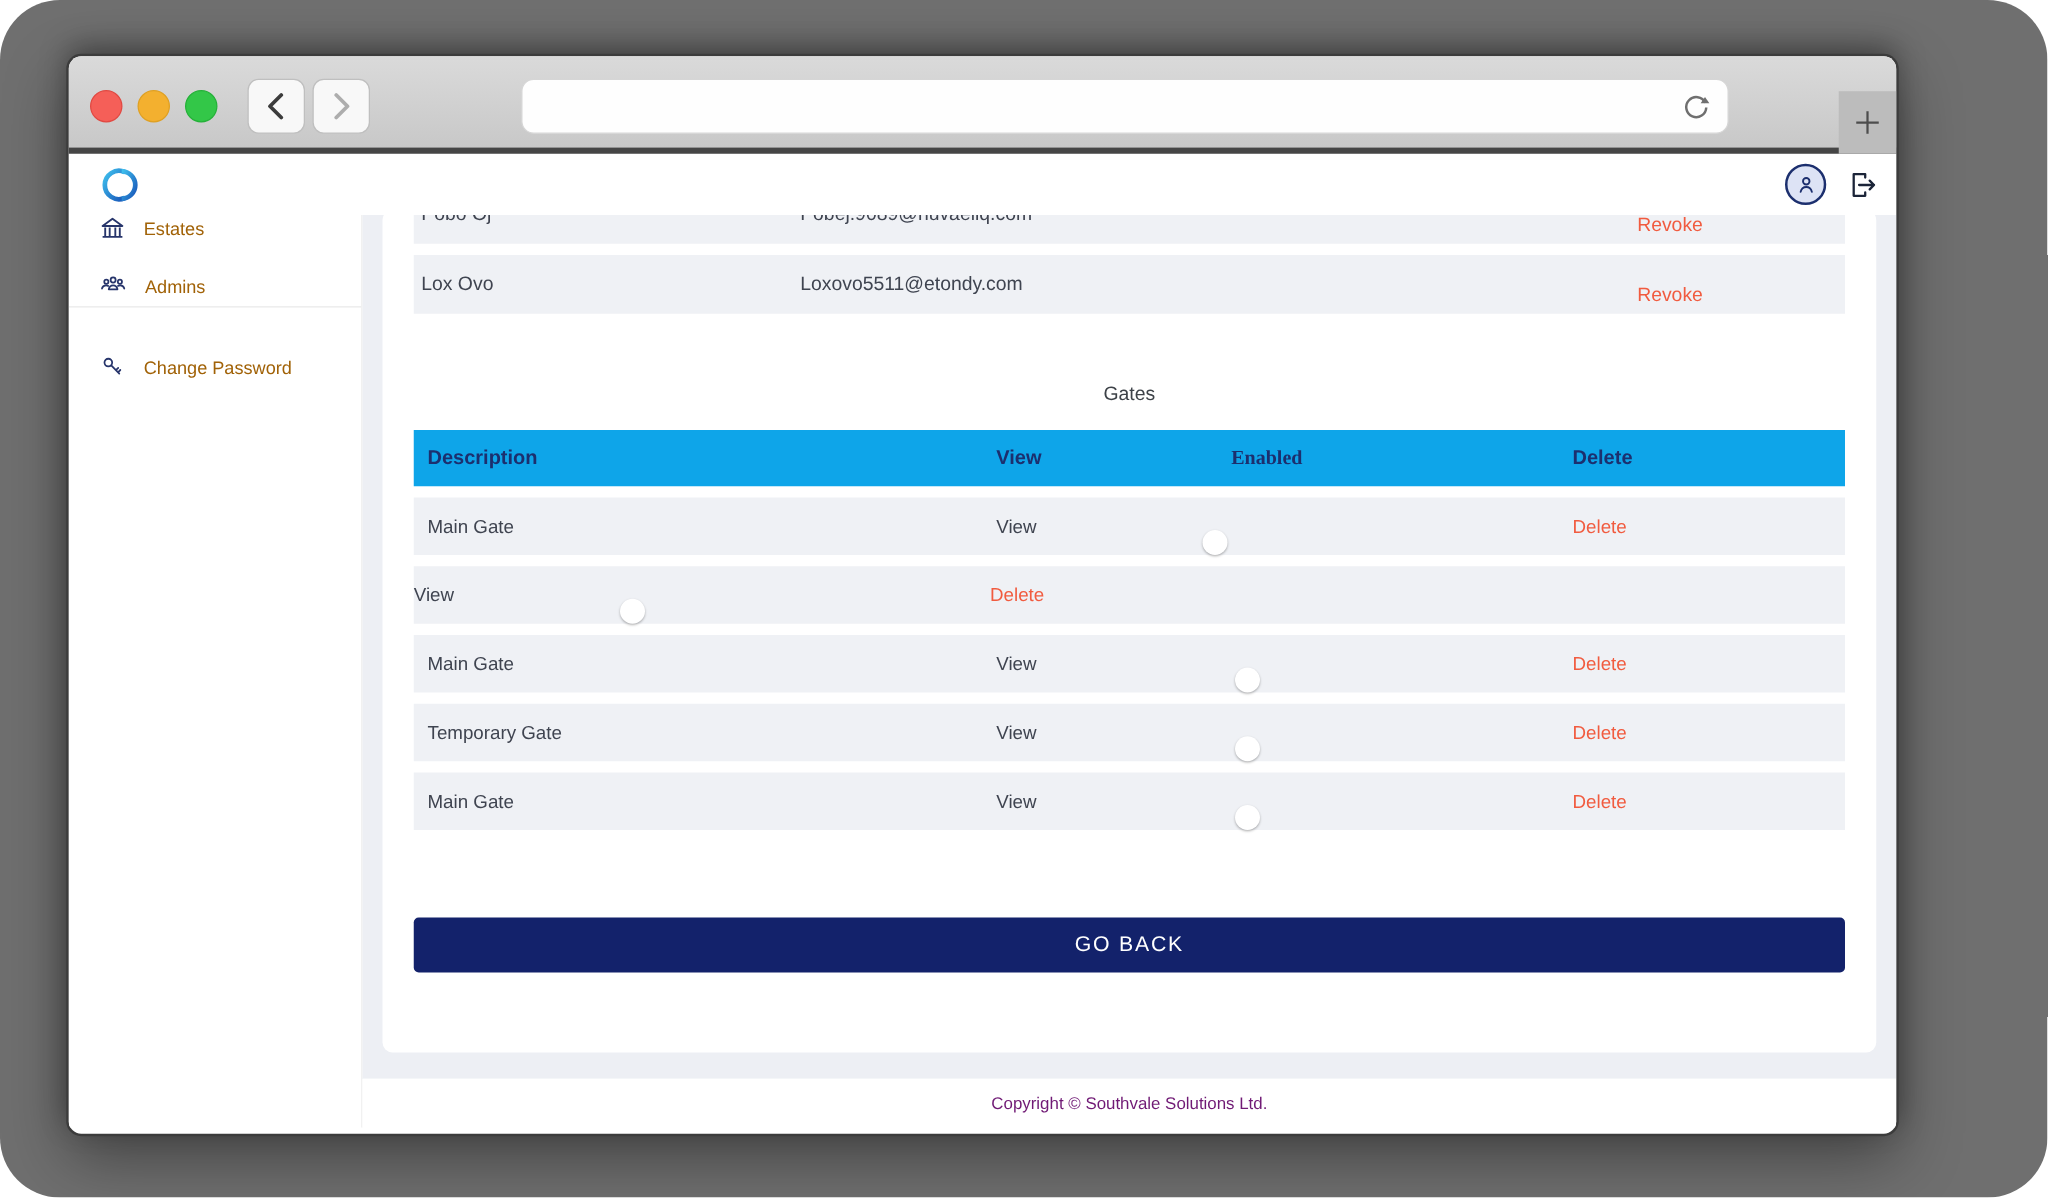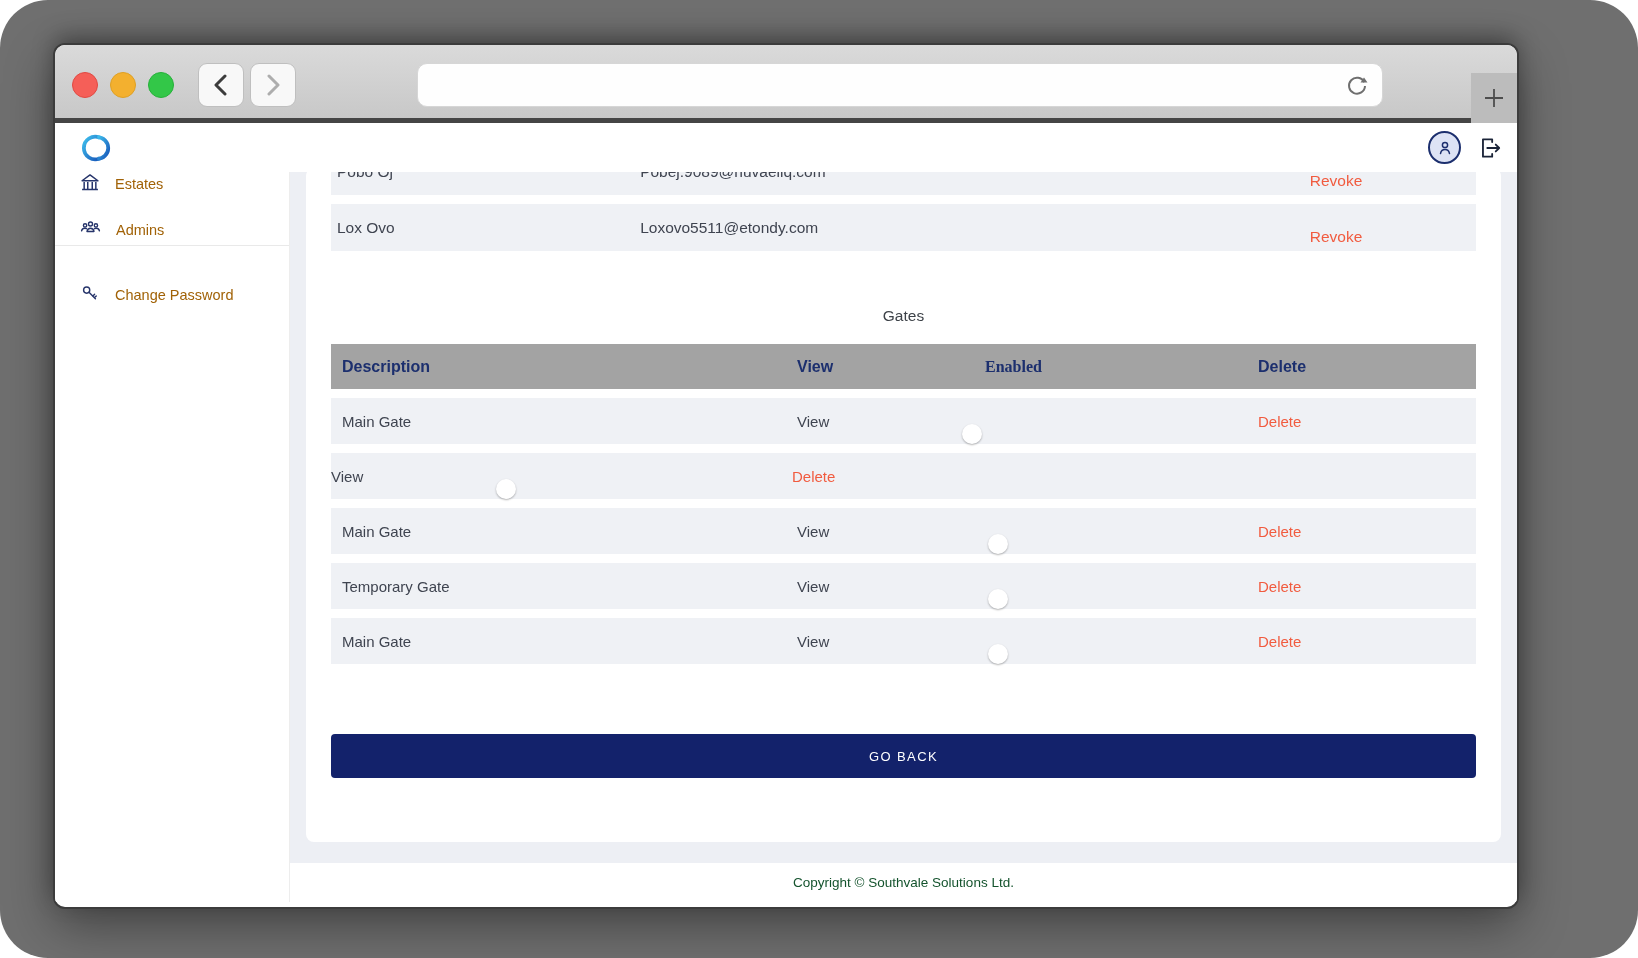--- a/index.html
+++ b/index.html
@@ -33,37 +33,37 @@
   .main{height:691px;background:#edeff4;padding:0 16px;overflow:hidden;}
   .card{background:#fff;border-radius:8px;height:674px;margin-top:-4px;padding:0 25px;overflow:hidden;}
   
   .arow{height:47px;background:#eff1f5;display:flex;align-items:center;font-size:15.5px;color:#3f4450;margin-bottom:9px;}
   .arow.clipped{margin-top:-20px;}
   .a-name{width:27%;padding-left:6px;}
   .a-email{flex:1;}
   .a-action{width:280px;text-align:center;color:#f15b3f;cursor:pointer;margin-top:18px;}
   
   .gates-label{margin:56px 0 0;color:#3d4248;font-size:15.5px;text-align:center;}
-  .ghead{height:45px;margin-top:19px;background:#a3a3a3;display:flex;align-items:center;font-weight:bold;color:#1c2f6e;font-size:16px;}
+  .ghead{height:45px;margin-top:19px;background:#0ea5e9;display:flex;align-items:center;font-weight:bold;color:#1c2f6e;font-size:16px;}
   .grow{height:46px;margin-top:9px;background:#eff1f5;display:flex;align-items:center;font-size:15px;color:#3f4450;}
   .grow:first-of-type{margin-top:10px;}
   .c-desc{flex:1;padding-left:11px;}
   .c-view{width:188px;}
   .c-enabled{width:273px;font-family:Liberation Serif, serif;}
   .c-delete{width:218px;color:inherit;}
   .ghead .c-delete,.ghead .c-view,.ghead .c-enabled{color:#1c2f6e;}
   .grow .c-delete{color:#f15b3f;cursor:pointer;}
   .grow .c-view{cursor:pointer;}
   .toggle{width:44px;height:25px;border-radius:13px;background:#d2d3d8;position:relative;cursor:pointer;}
   .toggle .knob{position:absolute;top:2.5px;left:3px;width:20px;height:20px;border-radius:50%;background:#fff;box-shadow:0 1px 2px rgba(0,0,0,.3);}
   .toggle.on{background:#2ba6f0;}
   .toggle.on .knob{left:auto;right:3px;}
   .go-back{margin-top:70px;height:44px;width:100%;background:#13226b;border:none;border-radius:4px;color:#fff;
-           font-size:13px;letter-spacing:1.4px;display:flex;align-items:center;justify-content:center;cursor:pointer;}
-  .footer{flex:1;background:#fff;display:flex;align-items:center;justify-content:center;color:#14532d;font-size:13.5px;}
+           font-size:17px;letter-spacing:1.4px;display:flex;align-items:center;justify-content:center;cursor:pointer;}
+  .footer{flex:1;background:#fff;display:flex;align-items:center;justify-content:center;color:#701a75;font-size:13.5px;}
   svg{display:block;}
 </style>
 </head>
 <body>
 
 <div class="canvas">
   <div class="window">
 
     <div class="chrome">
       <div class="tl">

